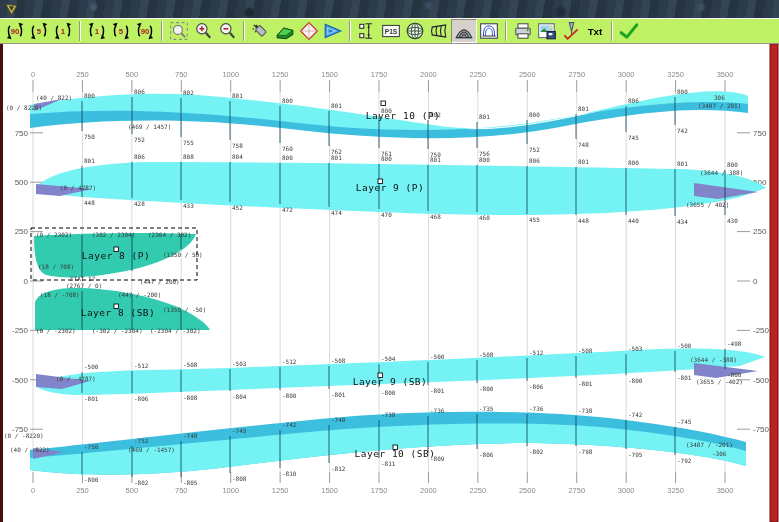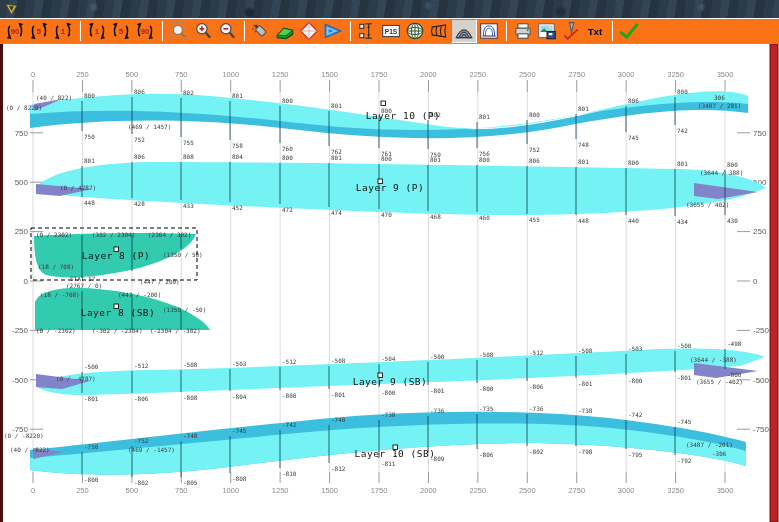--- a/index.html
+++ b/index.html
@@ -9,21 +9,21 @@
     background-color:#2e3f4e;
     background-image:
       radial-gradient(circle at 12% 40%, #41566a 0 2px, rgba(0,0,0,0) 5px),
       radial-gradient(circle at 32% 70%, #1c2833 0 3px, rgba(0,0,0,0) 6px),
       radial-gradient(circle at 55% 30%, #3a4e60 0 2px, rgba(0,0,0,0) 5px),
       radial-gradient(circle at 72% 65%, #202e3a 0 3px, rgba(0,0,0,0) 7px),
       radial-gradient(circle at 90% 40%, #3d5264 0 2px, rgba(0,0,0,0) 5px),
       repeating-linear-gradient(100deg,#2b3b49 0 9px,#334454 9px 17px,#263442 17px 26px);
     display:flex;align-items:center;}
   .appicon{margin-left:5px;display:block;}
-  .toolbar{position:absolute;left:0;top:18px;width:779px;height:26px;background:#f97316;
+  .toolbar{position:absolute;left:0;top:18px;width:779px;height:26px;background:#bef264;
     border-top:1px solid #f8f7f4;border-bottom:1px solid #98948b;box-sizing:border-box;
     display:flex;align-items:center;padding-left:3px;}
   .tbtn{width:24px;height:22px;display:flex;align-items:center;justify-content:center;flex:0 0 auto;}
   .tbtn.pressed{background:#d6d2c9;border:1px solid;border-color:#8b877f #fdfdfb #fdfdfb #8b877f;}
   .sep{width:0;height:20px;border-left:1px solid #9a968e;border-right:1px solid #ffffff;margin:0 4px;flex:0 0 auto;}
   .ic{display:block;}
   .canvas{position:absolute;left:0;top:44px;width:779px;height:478px;background:#fff;}
   #draw{display:block;}
 </style>
 </head>

